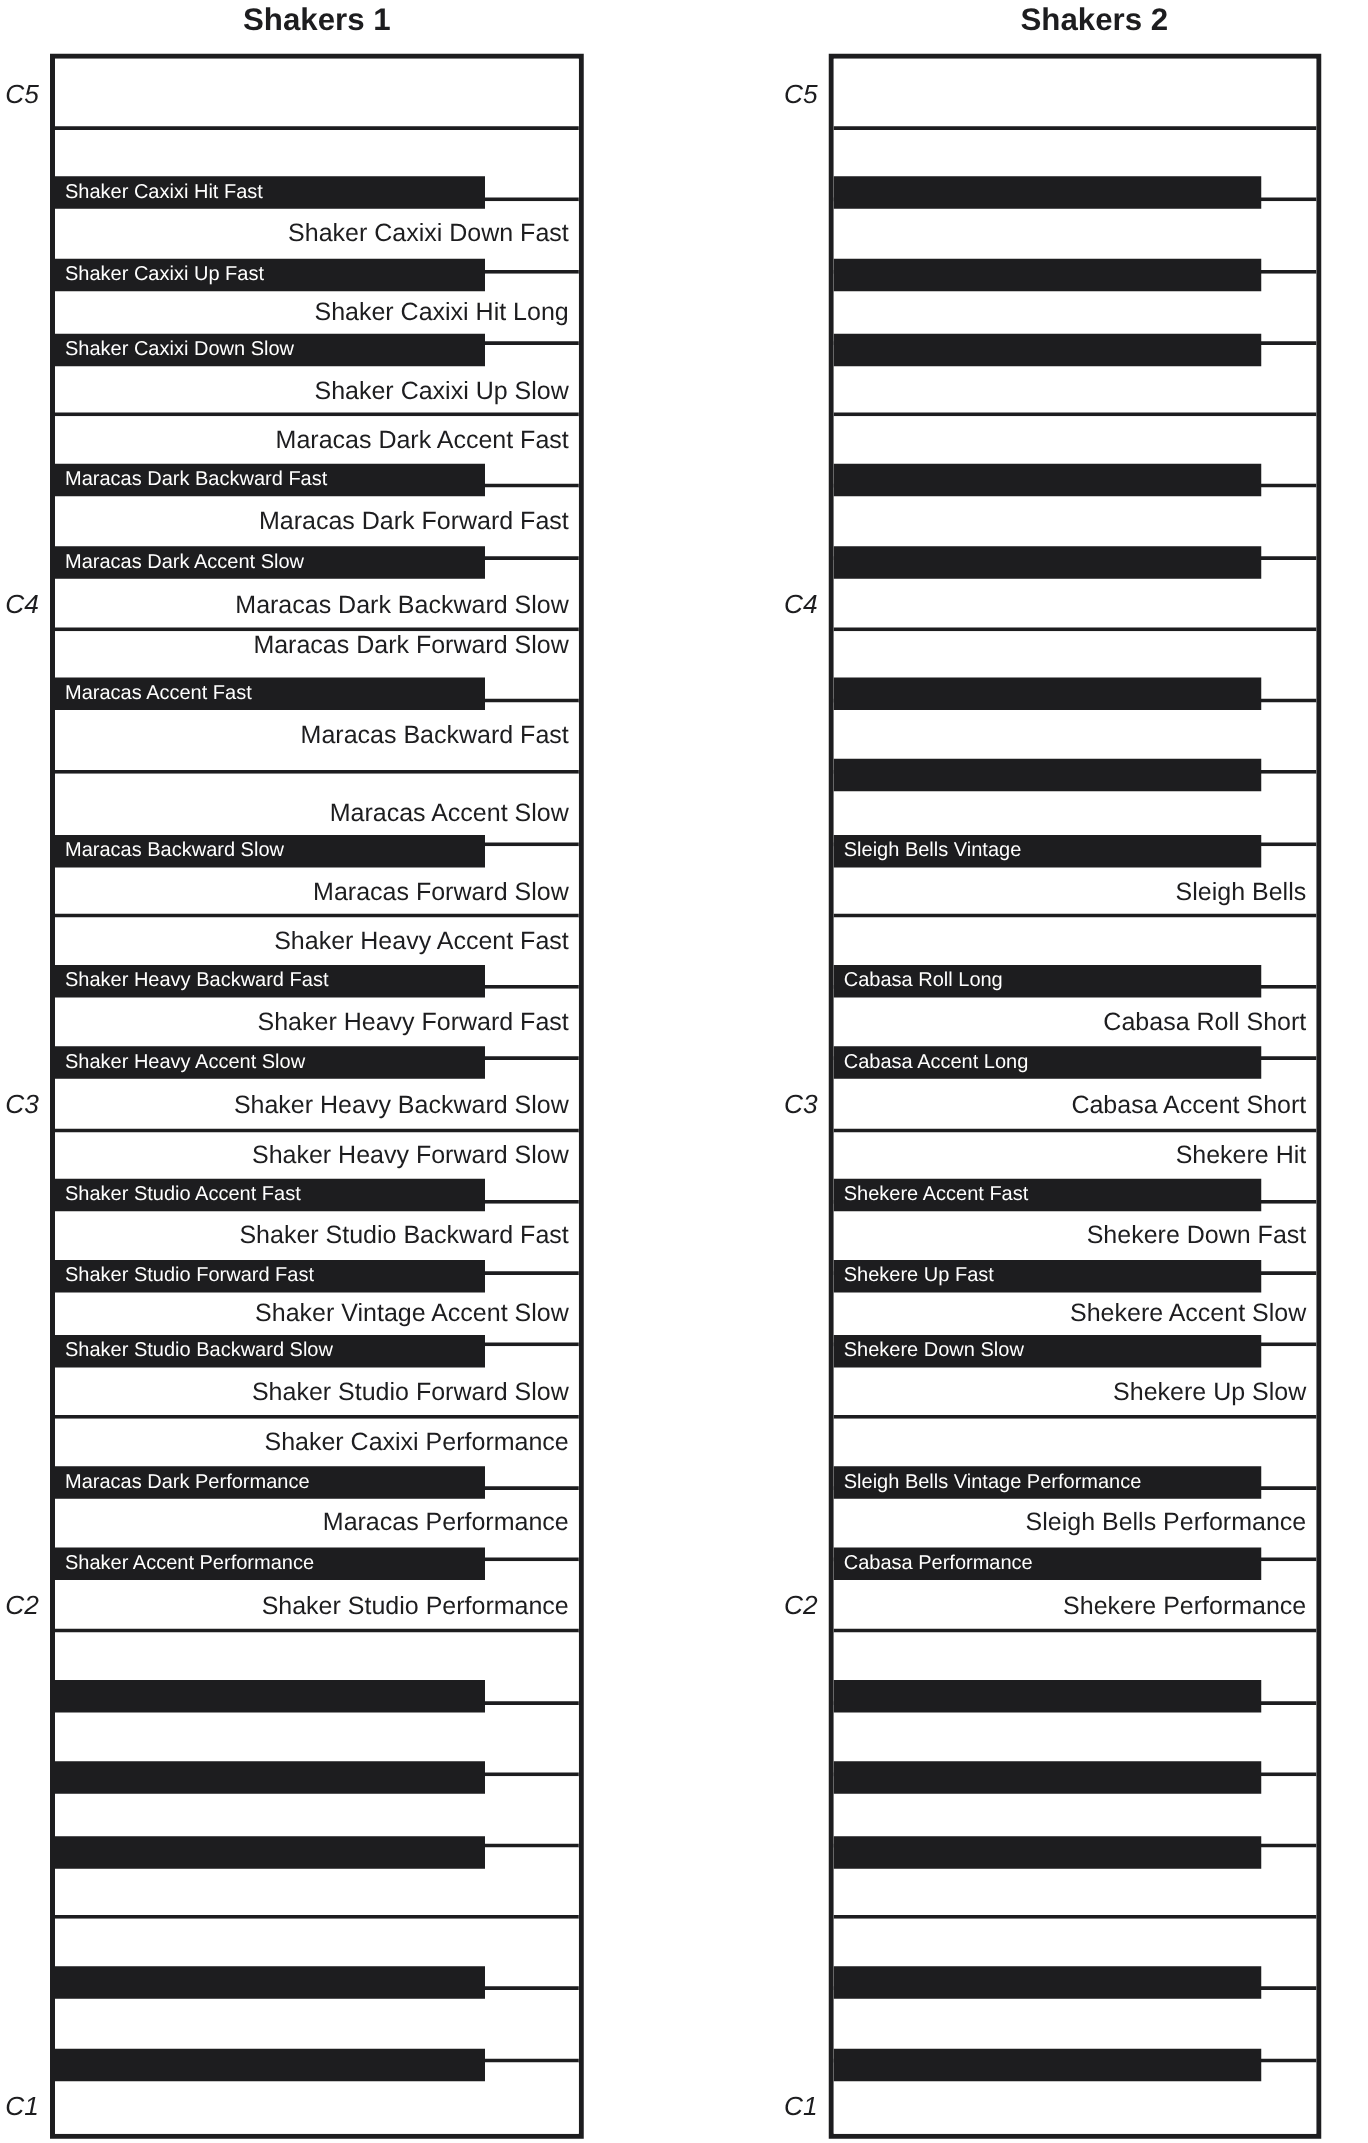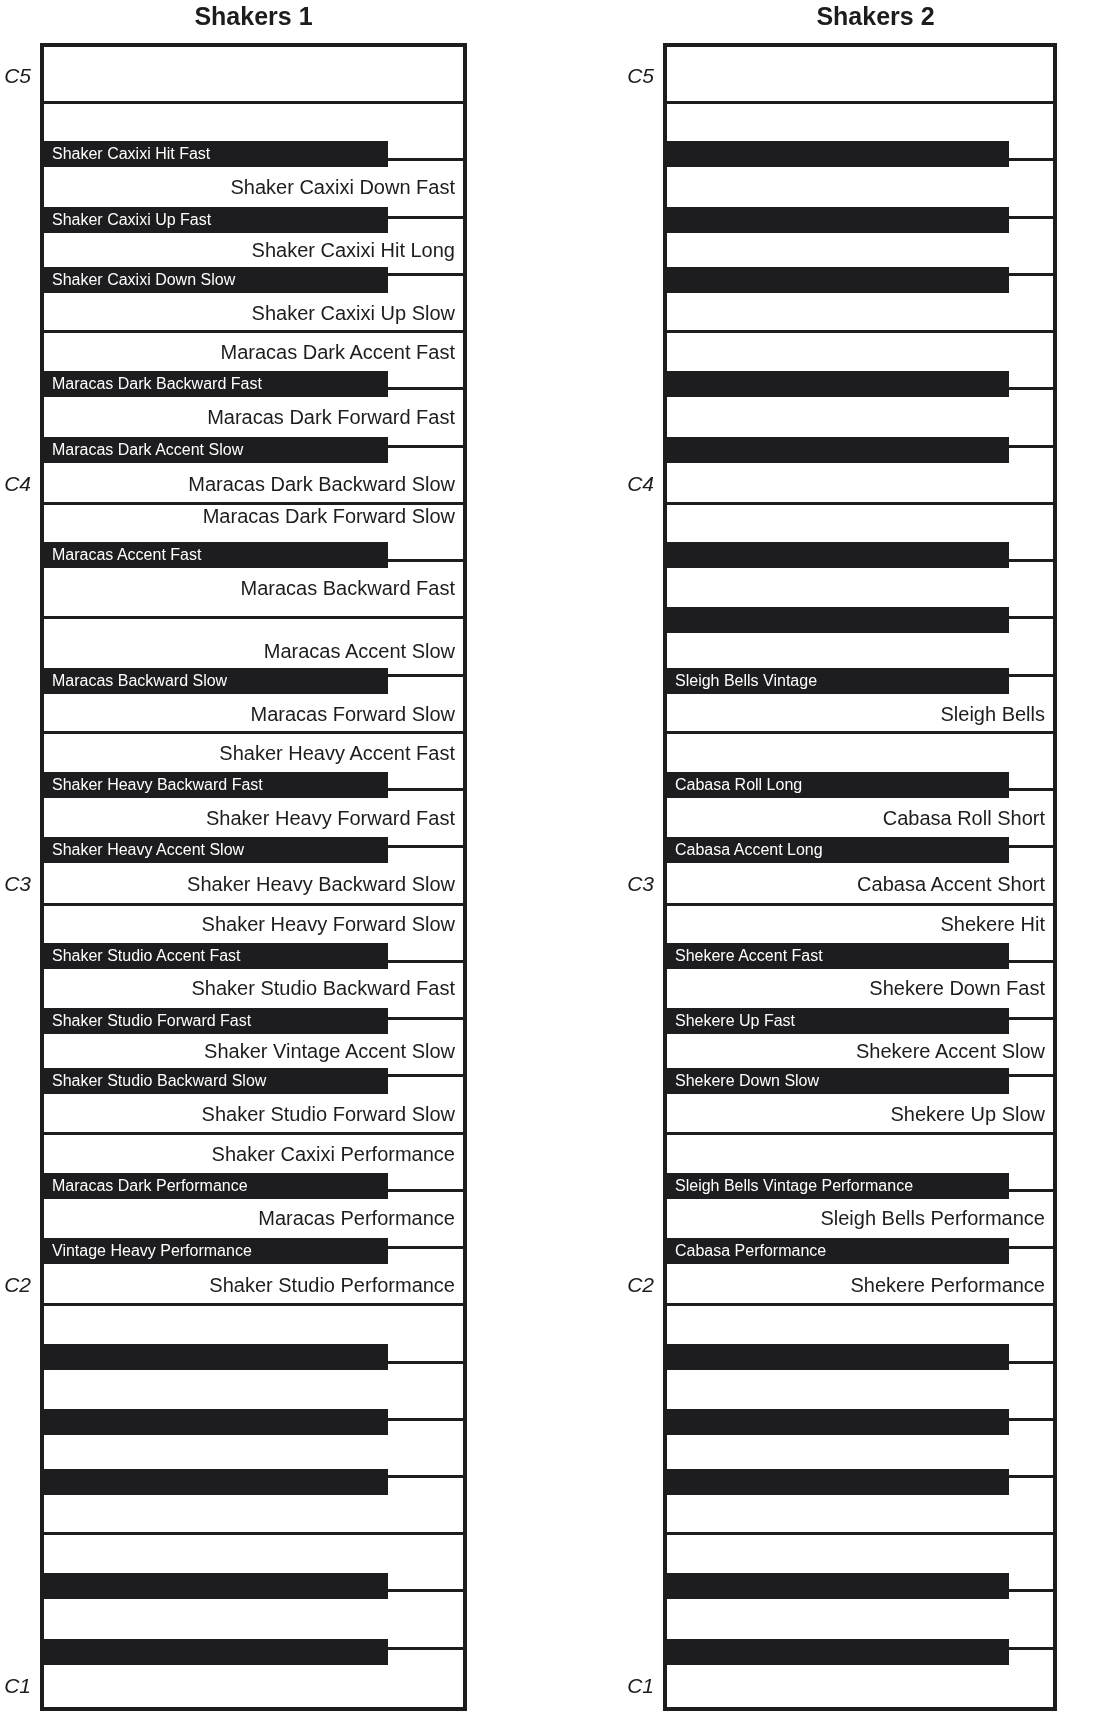--- a/index.html
+++ b/index.html
@@ -114,21 +114,21 @@
       <div class="white-key sep" style="top: 1030px; height: 58px;"></div>
       <div class="white-key-label" style="top: 1054px;">Shaker Studio Forward Slow</div>
       <div class="white-key sep" style="top: 1088px; height: 57px;"></div>
       <div class="white-key-label" style="top: 1094px;">Shaker Caxixi Performance</div>
       <div class="black-key" style="top: 1126px; width: 344px; height: 26px;">
         <span class="black-key-label">Maracas Dark Performance</span>
       </div>
       <div class="white-key sep" style="top: 1145px; height: 57px;"></div>
       <div class="white-key-label" style="top: 1158px;">Maracas Performance</div>
       <div class="black-key" style="top: 1191px; width: 344px; height: 26px;">
-        <span class="black-key-label">Vintage Heavy Performance</span>
+        <span class="black-key-label">Shaker Accent Performance</span>
       </div>
       <div class="white-key sep" style="top: 1202px; height: 57px;"></div>
       <div class="white-key-label" style="top: 1225px;">Shaker Studio Performance</div>
       <div class="white-key sep" style="top: 1259px; height: 58px;"></div>
       <div class="black-key" style="top: 1297px; width: 344px; height: 26px;"></div>
       <div class="white-key sep" style="top: 1317px; height: 57px;"></div>
       <div class="black-key" style="top: 1362px; width: 344px; height: 26px;"></div>
       <div class="white-key sep" style="top: 1374px; height: 57px;"></div>
       <div class="black-key" style="top: 1422px; width: 344px; height: 26px;"></div>
       <div class="white-key sep" style="top: 1431px; height: 57px;"></div>

